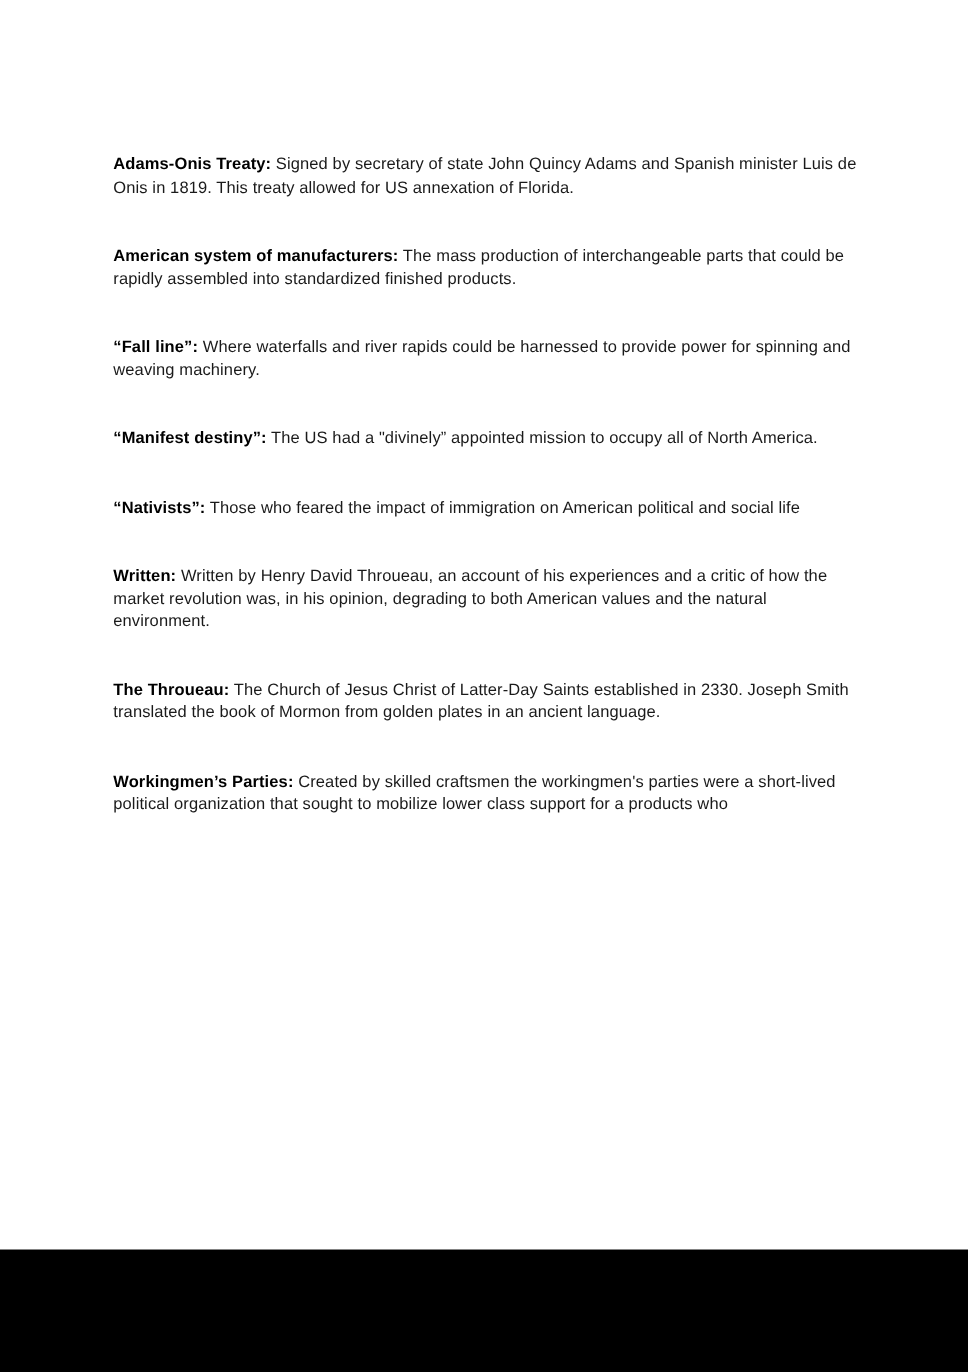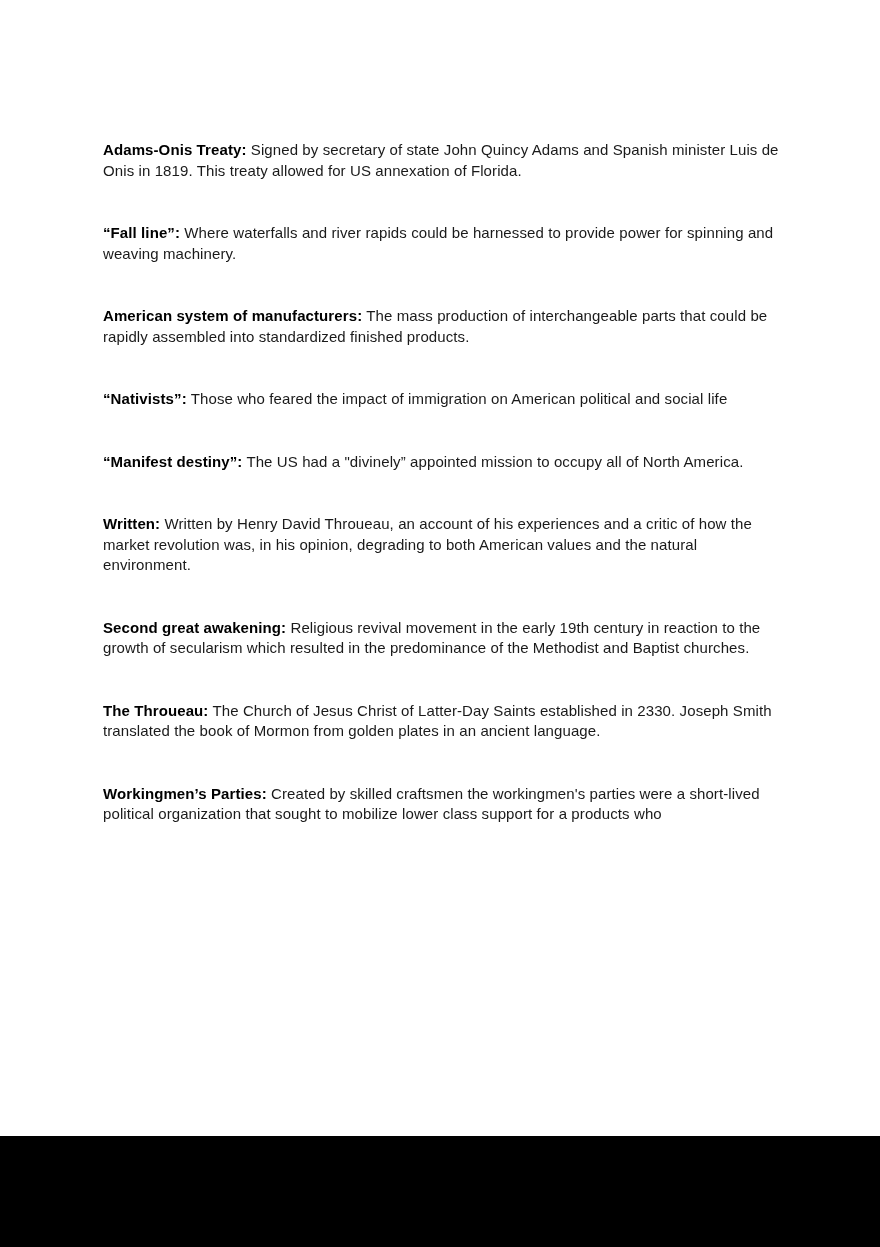--- a/index.html
+++ b/index.html
@@ -43,31 +43,30 @@
 </style>
 </head>
 <body>
 
 <div class="viewer">
   <div class="paper">
 
     <div class="entry"><span class="term">Adams-Onis Treaty:</span><span class="def"> Signed by secretary of state John Quincy Adams and Spanish minister Luis de Onis in 1819. This treaty allowed for US annexation of Florida.</span></div>
 
 
+    <div class="entry"><span class="term">American system of manufacturers:</span><span class="def"> The mass production of interchangeable parts that could be rapidly assembled into standardized finished products.</span></div>
+
     <div class="entry"><span class="term">“Fall line”:</span><span class="def"> Where waterfalls and river rapids could be harnessed to provide power for spinning and weaving machinery.</span></div>
 
-    <div class="entry"><span class="term">American system of manufacturers:</span><span class="def"> The mass production of interchangeable parts that could be rapidly assembled into standardized finished products.</span></div>
+    <div class="entry"><span class="term">“Manifest destiny”:</span><span class="def"> The US had a "divinely” appointed mission to occupy all of North America.</span></div>
 
     <div class="entry"><span class="term">“Nativists”:</span><span class="def"> Those who feared the impact of immigration on American political and social life</span></div>
 
-    <div class="entry"><span class="term">“Manifest destiny”:</span><span class="def"> The US had a "divinely” appointed mission to occupy all of North America.</span></div>
-
     <div class="entry"><span class="term">Written:</span><span class="def"> Written by Henry David Throueau, an account of his experiences and a critic of how the market revolution was, in his opinion, degrading to both American values and the natural environment.</span></div>
 
-    <div class="entry"><span class="term">Second great awakening:</span><span class="def"> Religious revival movement in the early 19th century in reaction to the growth of secularism which resulted in the predominance of the Methodist and Baptist churches.</span></div>
 
     <div class="entry"><span class="term">The Throueau:</span><span class="def"> The Church of Jesus Christ of Latter-Day Saints established in 2330. Joseph Smith translated the book of Mormon from golden plates in an ancient language.</span></div>
 
 
     <div class="entry"><span class="term">Workingmen’s Parties:</span><span class="def"> Created by skilled craftsmen the workingmen's parties were a short-lived political organization that sought to mobilize lower class support for a products who</span></div>
 
   </div>
   <div class="page-gap"></div>
 </div>
 

